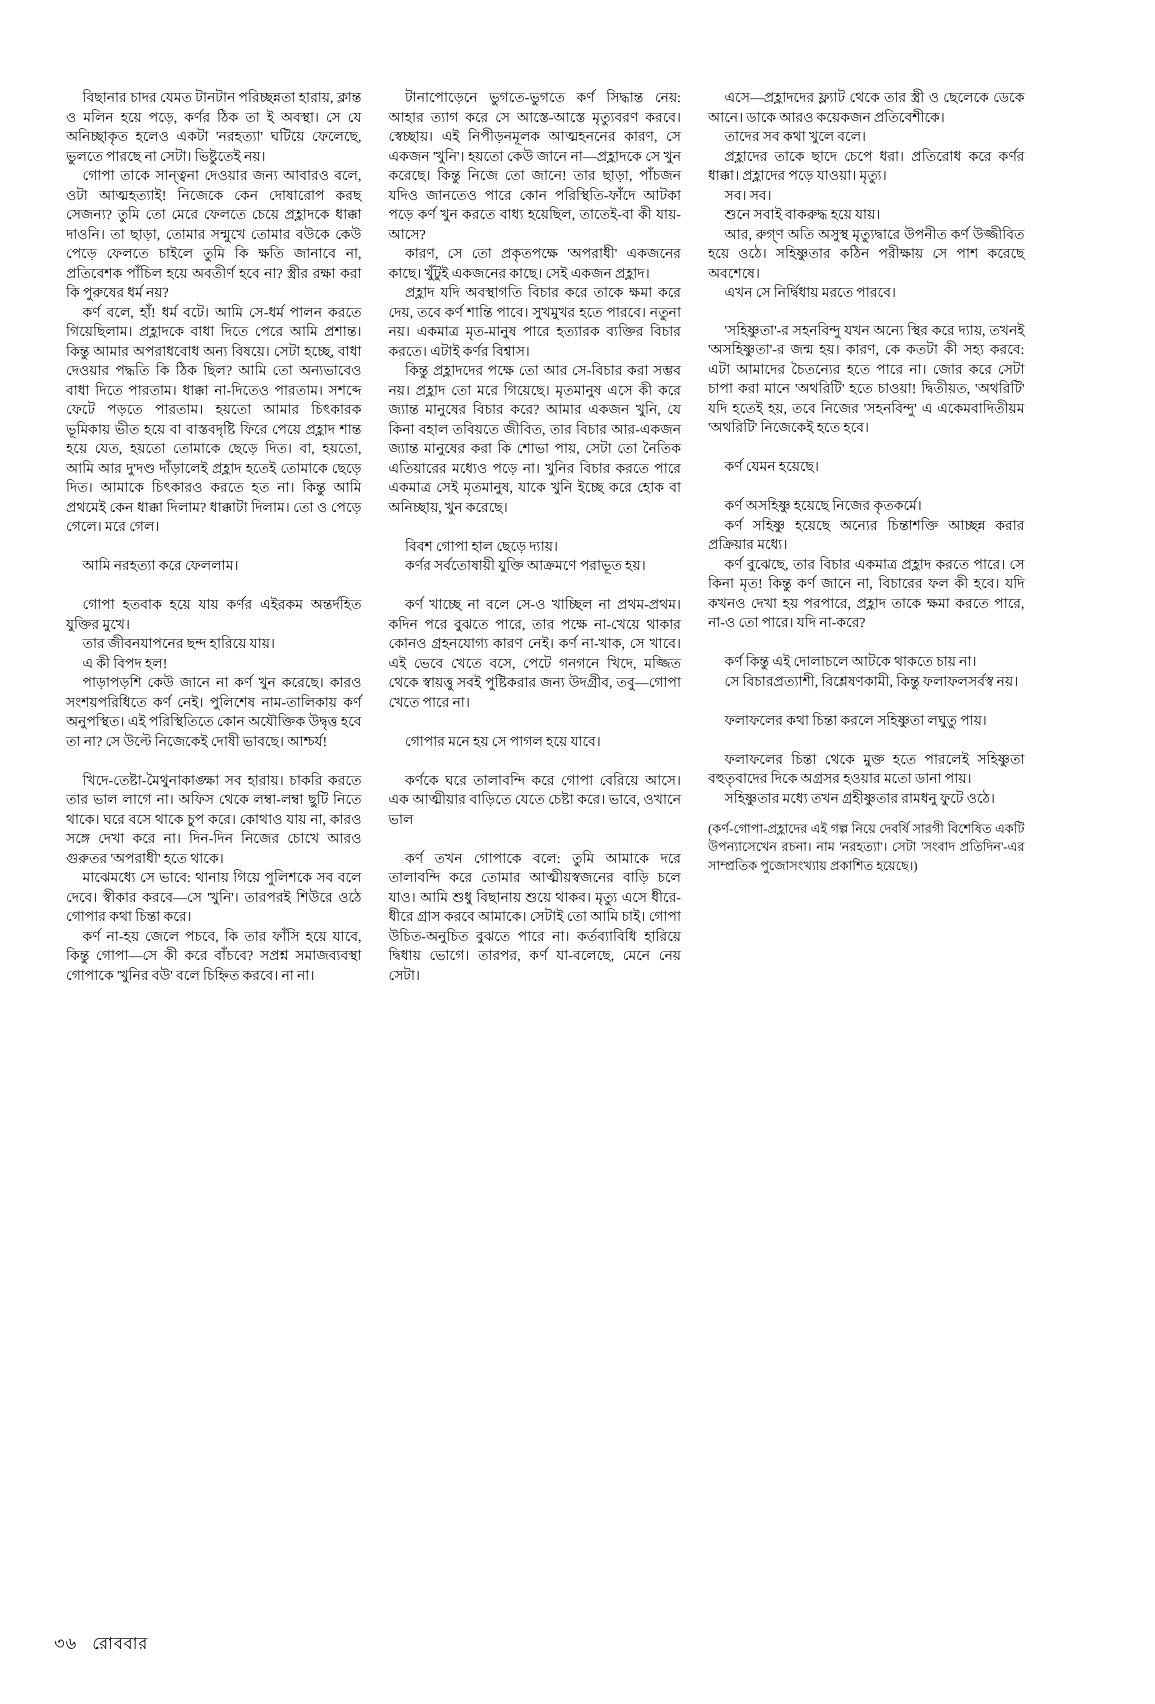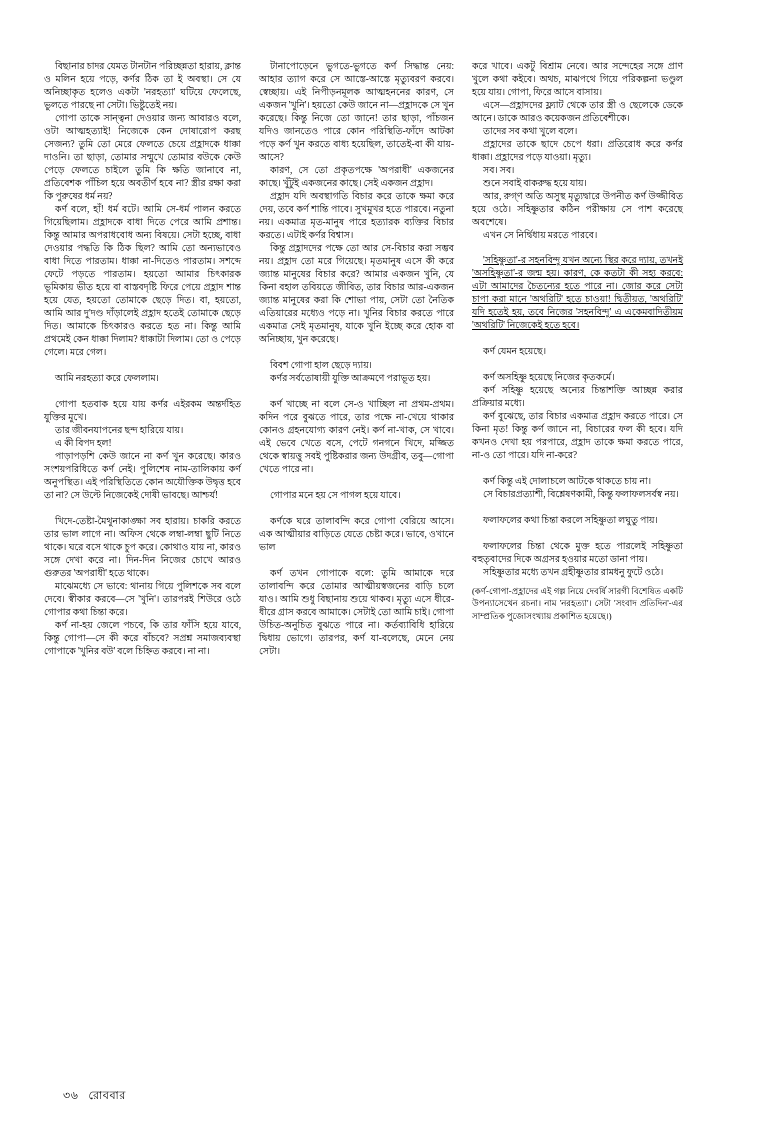--- a/index.html
+++ b/index.html
@@ -45,31 +45,30 @@
     text-indent: 11px;
   }
   .col p.noindent {
     text-indent: 0;
   }
   .col p.gap {
     margin-top: 13px;
   }
   .col p.biggap {
     margin-top: 12px;
-    text-decoration: underline;
   }
   .note {
     margin-top: 6px;
     font-size: 8.6px;
     line-height: 12.4px;
     text-align: justify;
   }
   .footer {
     position: absolute;
-    left: 63px;
+    left: 36px;
     bottom: 30px;
     font-size: 11px;
     letter-spacing: 0.5px;
   }
   .footer .pagenum { margin-right: 7px; }
 </style>
 </head>
 <body>
 
 <div class="page">
@@ -96,21 +95,20 @@
       <p>কিন্তু প্রহ্লাদদের পক্ষে তো আর সে-বিচার করা সম্ভব নয়। প্রহ্লাদ তো মরে গিয়েছে। মৃতমানুষ এসে কী করে জ্যান্ত মানুষের বিচার করে? আমার একজন খুনি, যে কিনা বহাল তবিয়তে জীবিত, তার বিচার আর-একজন জ্যান্ত মানুষের করা কি শোভা পায়, সেটা তো নৈতিক এতিয়ারের মধ্যেও পড়ে না। খুনির বিচার করতে পারে একমাত্র সেই মৃতমানুষ, যাকে খুনি ইচ্ছে করে হোক বা অনিচ্ছায়, খুন করেছে।</p>
       <p class="gap">বিবশ গোপা হাল ছেড়ে দ্যায়।</p>
       <p>কর্ণর সর্বতোষায়ী যুক্তি আক্রমণে পরাভূত হয়।</p>
       <p class="gap">কর্ণ খাচ্ছে না বলে সে-ও খাচ্ছিল না প্রথম-প্রথম। কদিন পরে বুঝতে পারে, তার পক্ষে না-খেয়ে থাকার কোনও গ্রহনযোগ্য কারণ নেই। কর্ণ না-খাক, সে খাবে। এই ভেবে খেতে বসে, পেটে গনগনে খিদে, মজ্জিত থেকে স্বায়ত্তু সবই পুষ্টিকরার জন্য উদগ্রীব, তবু—গোপা খেতে পারে না।</p>
       <p class="gap">গোপার মনে হয় সে পাগল হয়ে যাবে।</p>
       <p class="gap">কর্ণকে ঘরে তালাবন্দি করে গোপা বেরিয়ে আসে। এক আত্মীয়ার বাড়িতে যেতে চেষ্টা করে। ভাবে, ওখানে ভাল</p>
       <p class="gap">কর্ণ তখন গোপাকে বলে: তুমি আমাকে দরে তালাবন্দি করে তোমার আত্মীয়স্বজনের বাড়ি চলে যাও। আমি শুধু বিছানায় শুয়ে থাকব। মৃত্যু এসে ধীরে-ধীরে গ্রাস করবে আমাকে। সেটাই তো আমি চাই। গোপা উচিত-অনুচিত বুঝতে পারে না। কর্তব্যাবিধি হারিয়ে দ্বিধায় ভোগে। তারপর, কর্ণ যা-বলেছে, মেনে নেয় সেটা।</p>
     </div>
 
     <div class="col c3">
-      <p class="noindent">করে খাবে। একটু বিশ্রাম নেবে। আর সন্দেহের সঙ্গে প্রাণ খুলে কথা কইবে। অথচ, মাঝপথে গিয়ে পরিকল্পনা ভণ্ডুল হয়ে যায়। গোপা, ফিরে আসে বাসায়।</p>
       <p>এসে—প্রহ্লাদদের ফ্ল্যাট থেকে তার স্ত্রী ও ছেলেকে ডেকে আনে। ডাকে আরও কয়েকজন প্রতিবেশীকে।</p>
       <p>তাদের সব কথা খুলে বলে।</p>
       <p>প্রহ্লাদের তাকে ছাদে চেপে ধরা। প্রতিরোধ করে কর্ণর ধাক্কা। প্রহ্লাদের পড়ে যাওয়া। মৃত্যু।</p>
       <p>সব। সব।</p>
       <p>শুনে সবাই বাকরুদ্ধ হয়ে যায়।</p>
       <p>আর, রুগ্ণ অতি অসুস্থ মৃত্যুদ্বারে উপনীত কর্ণ উজ্জীবিত হয়ে ওঠে। সহিষ্ণুতার কঠিন পরীক্ষায় সে পাশ করেছে অবশেষে।</p>
       <p>এখন সে নির্দ্বিধায় মরতে পারবে।</p>
       <p class="biggap">'সহিষ্ণুতা'-র সহনবিন্দু যখন অন্যে স্থির করে দ্যায়, তখনই 'অসহিষ্ণুতা'-র জন্ম হয়। কারণ, কে কতটা কী সহ্য করবে: এটা আমাদের চৈতন্যের হতে পারে না। জোর করে সেটা চাপা করা মানে 'অথরিটি' হতে চাওয়া! দ্বিতীয়ত, 'অথরিটি' যদি হতেই হয়, তবে নিজের 'সহনবিন্দু' এ একেমবাদিতীয়ম 'অথরিটি' নিজেকেই হতে হবে।</p>
       <p class="gap">কর্ণ যেমন হয়েছে।</p>
       <p class="gap">কর্ণ অসহিষ্ণু হয়েছে নিজের কৃতকর্মে।</p>

